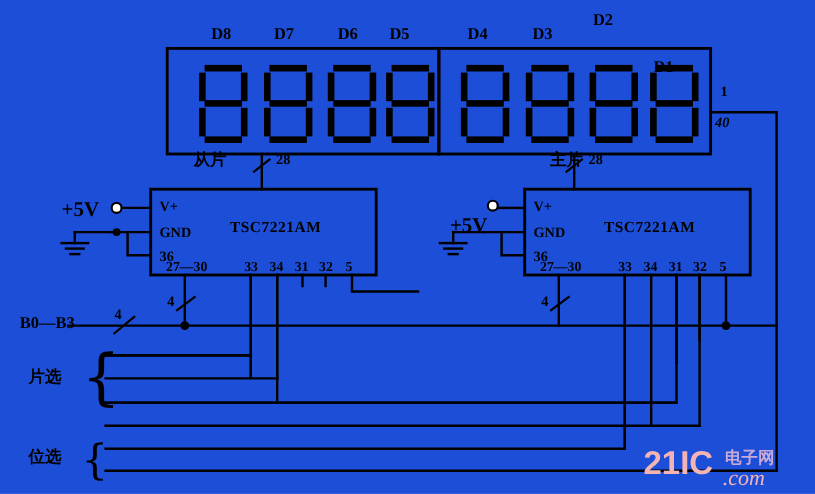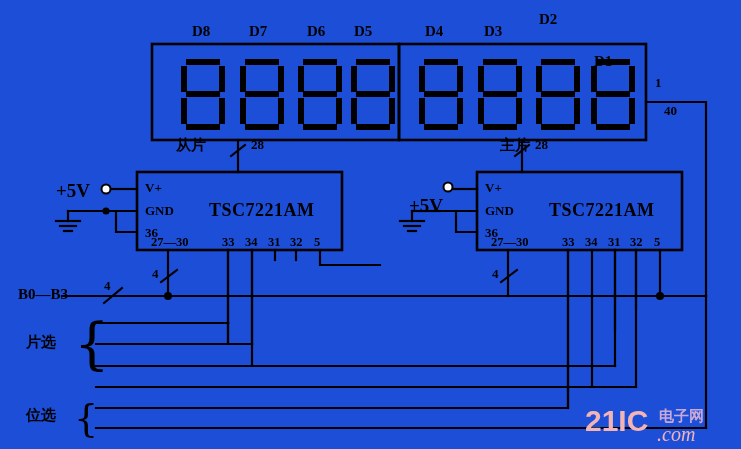--- a/index.html
+++ b/index.html
@@ -25,21 +25,21 @@
   .lbl {
     position: absolute;
     white-space: nowrap;
     color: #000000;
     font-family: "Liberation Serif", "DejaVu Serif", serif;
     font-weight: bold;
     line-height: 1;
     user-select: none;
   }
   .digit-label { font-size: 15px; }
-  .ic-name { font-size: 18px; letter-spacing: .5px; }
+  .ic-name { font-size: 14px; letter-spacing: .5px; }
   .pin-label { font-size: 13px; }
   .pin-row { font-size: 12.5px; }
   .supply { font-size: 19px; }
   .bus-label { font-size: 15px; }
   .cnbig { font-family: "DejaVu Sans", "Liberation Sans", sans-serif; font-size: 15px; font-weight: bold; }
   .small-num { font-size: 13px; }
   .brace {
     position: absolute;
     font-family: "DejaVu Serif", serif;
     color: #000;
@@ -277,21 +277,21 @@
   <div class="lbl digit-label" style="left:192px; top:24px;">D8</div>
   <div class="lbl digit-label" style="left:249px; top:24px;">D7</div>
   <div class="lbl digit-label" style="left:307px; top:24px;">D6</div>
   <div class="lbl digit-label" style="left:354px; top:24px;">D5</div>
   <div class="lbl digit-label" style="left:425px; top:24px;text-align:right;">D4</div>
   <div class="lbl digit-label" style="left:484px; top:24px;">D3</div>
   <div class="lbl digit-label" style="left:539px; top:12px;">D2</div>
   <div class="lbl digit-label" style="left:594px; top:24px;margin-top:30px;">D1</div>
 
   <div class="lbl small-num" style="left:655px; top:76px;">1</div>
-  <div class="lbl small-num" style="left:664px; top:104px;">40</div>
+  <div class="lbl small-num" style="left:650px; top:104px;font-style:italic;">40</div>
 
   <div class="lbl cnbig" style="left:176px; top:138px;">从片</div>
   <div class="lbl small-num" style="left:251px; top:138px;">28</div>
 
   <div class="lbl cnbig" style="left:500px; top:138px;">主片</div>
   <div class="lbl small-num" style="left:535px; top:138px;">28</div>
 
   <div class="lbl supply" style="left:56px; top:181px;">+5V</div>
 
   <div class="lbl pin-label" style="left:145px; top:181px;">V+</div>

